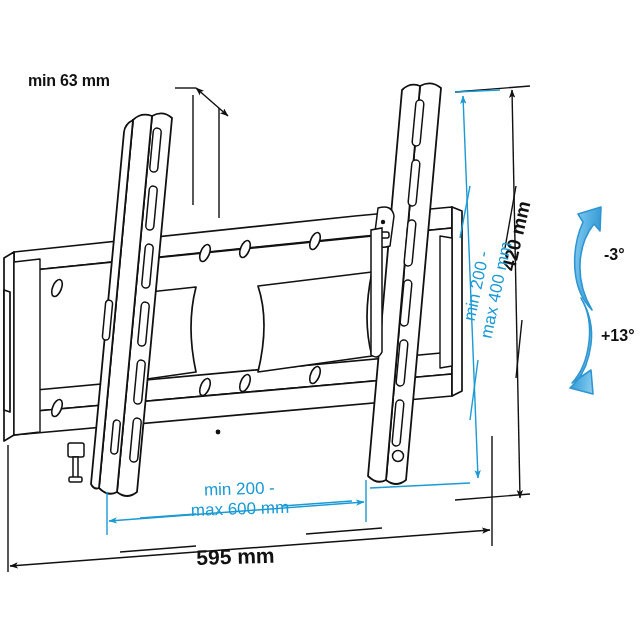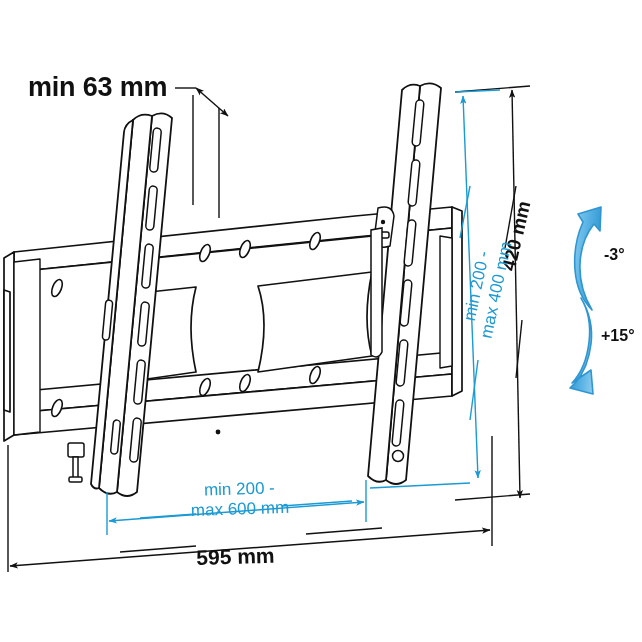--- a/index.html
+++ b/index.html
@@ -7,21 +7,21 @@
     width:642px;height:642px;
     background:#ffffff;
     font-family:"Liberation Sans", sans-serif;
     overflow:hidden;
   }
   #stage{position:relative;width:642px;height:642px;background:#ffffff;}
   #art{position:absolute;left:0;top:0;}
   .lbl{position:absolute;white-space:nowrap;}
   .lbl-min63{
     left:28px;top:72px;
-    font-size:27px;font-weight:bold;color:#111111;
+    font-size:16px;font-weight:bold;color:#111111;
     letter-spacing:-0.2px;
   }
   .lbl-595{
     left:196px;top:546px;
     font-size:21px;font-weight:bold;color:#111111;
     transform:rotate(-1.6deg);transform-origin:left top;
   }
   .lbl-420{
     left:498px;top:268px;
     font-size:19px;font-weight:bold;color:#111111;
@@ -214,15 +214,15 @@
     <div>max 600 mm</div>
   </div>
 
   <div class="lbl lbl-blue-right">
     <div>min 200 -</div>
     <div>max 400 mm</div>
   </div>
 
   <div class="lbl lbl-ang lbl-ang-a">-3°</div>
 
-  <div class="lbl lbl-ang lbl-ang-b">+15°</div>
+  <div class="lbl lbl-ang lbl-ang-b">+13°</div>
 
 </div>
 
 </body></html>

